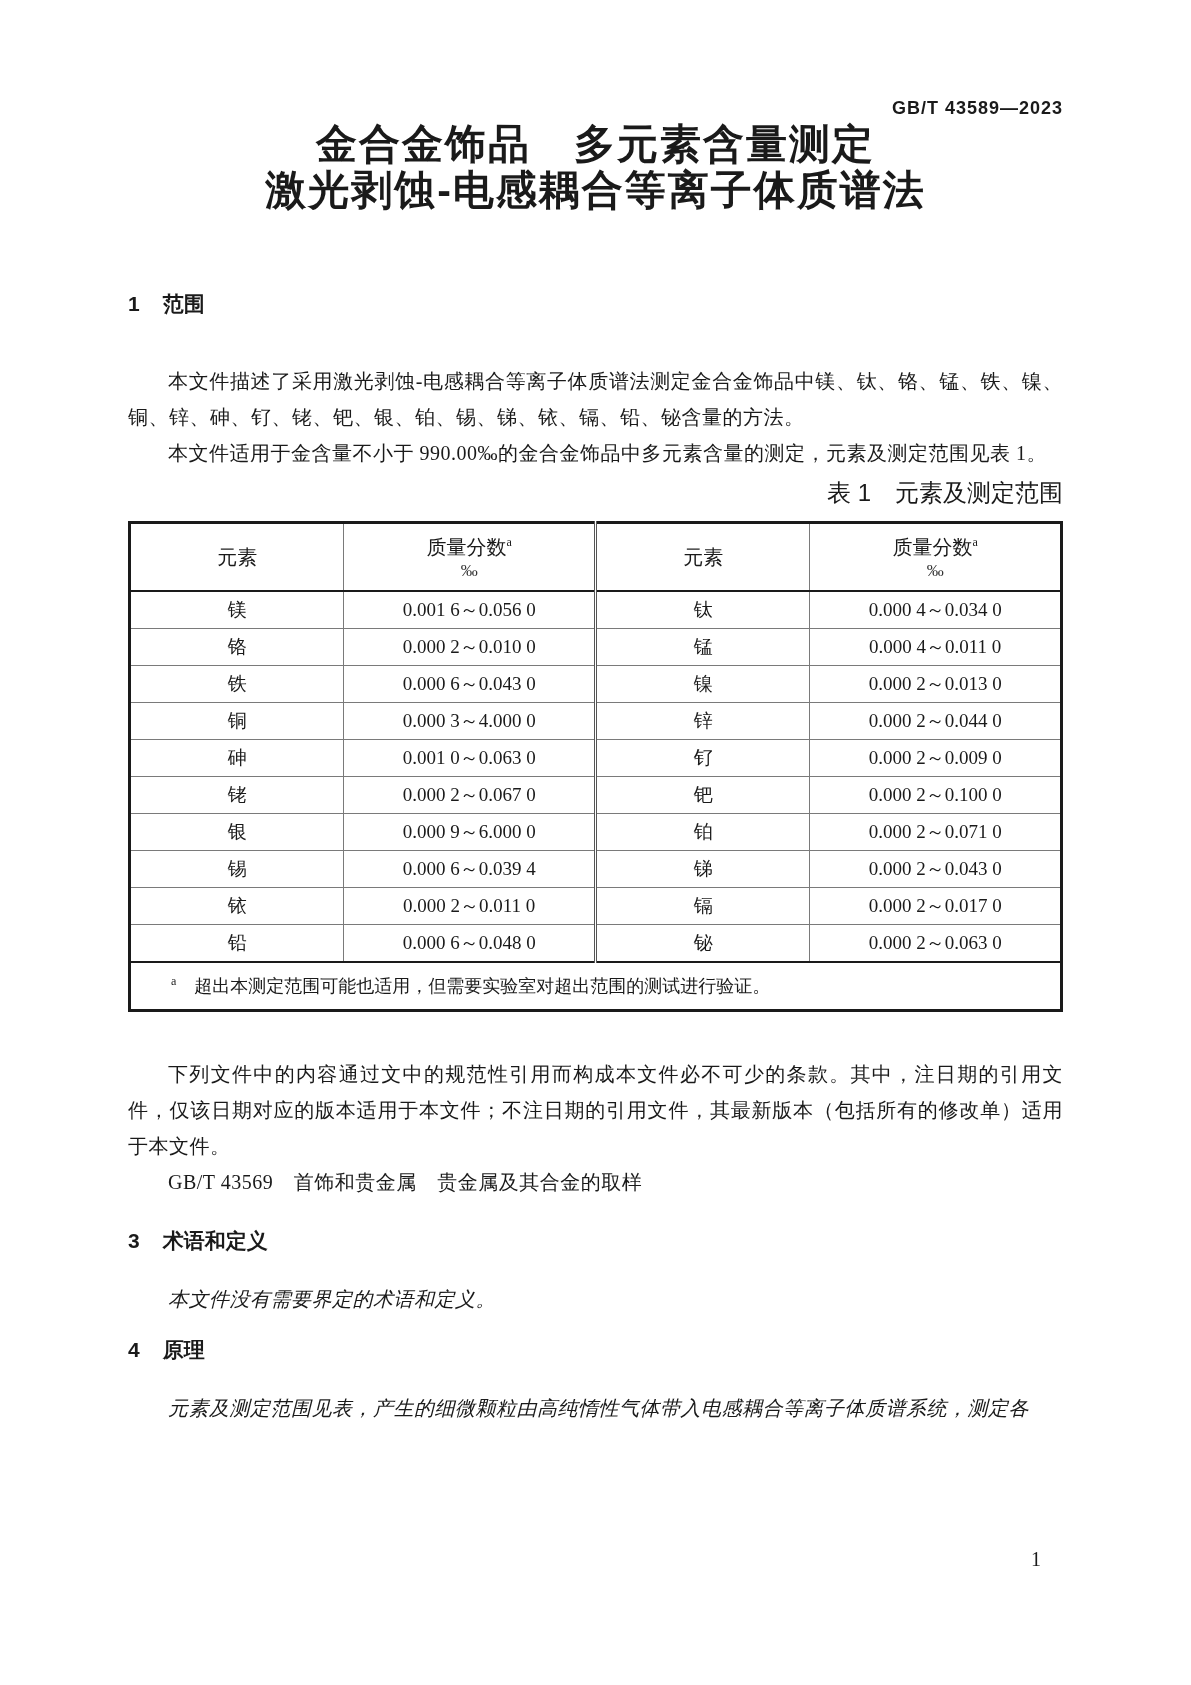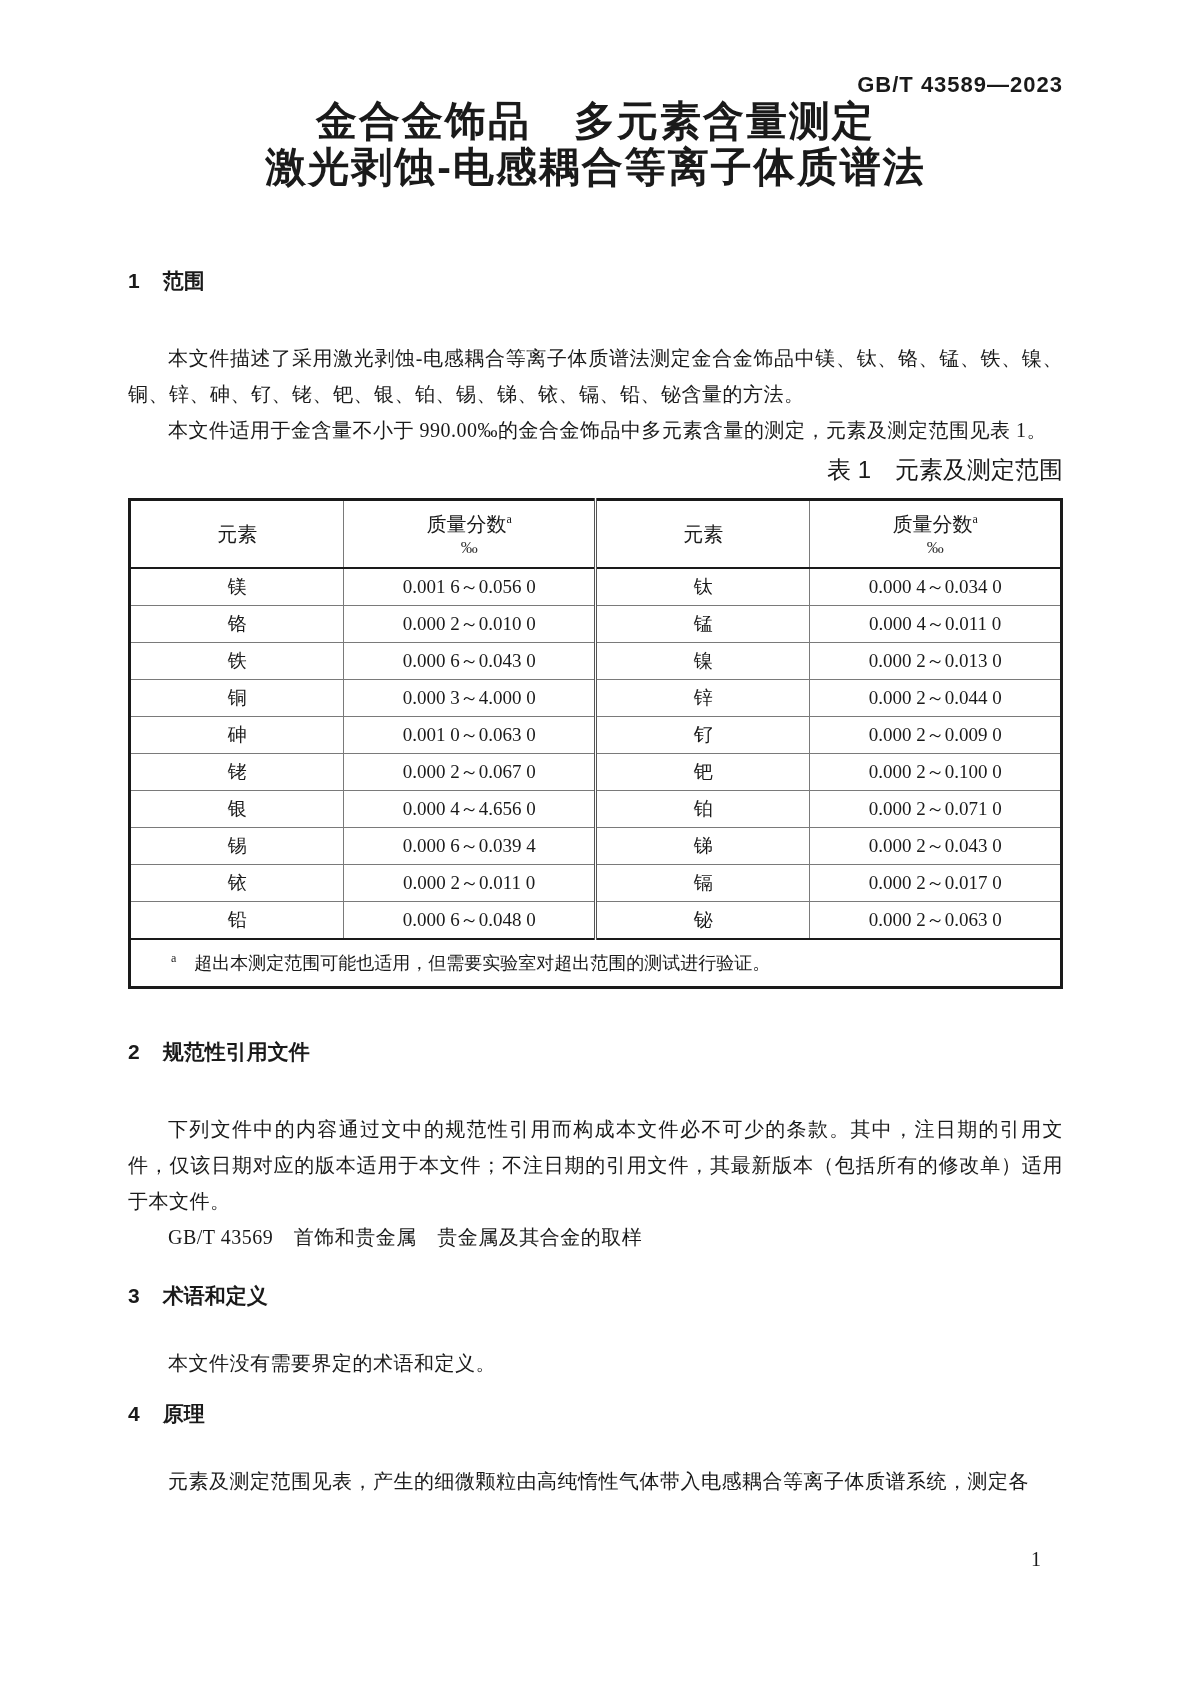--- a/index.html
+++ b/index.html
@@ -8,25 +8,25 @@
     width: 1191px;
     height: 1685px;
     background: #ffffff;
     color: #1a1a1a;
     font-family: "Liberation Serif", "DejaVu Serif", serif;
     overflow: hidden;
     box-sizing: border-box;
     padding: 0 128px;
   }
   .doc-code {
-    padding-top: 72px;
+    padding-top: 95px;
     text-align: right;
     font-family: "Liberation Sans", "DejaVu Sans", sans-serif;
     font-weight: bold;
-    font-size: 22px;
+    font-size: 18px;
     letter-spacing: 1px;
     line-height: 26px;
   }
   .title {
     text-align: center;
     font-family: "Liberation Sans", "DejaVu Sans", sans-serif;
     font-weight: bold;
     font-size: 41px;
     line-height: 46px;
     letter-spacing: 2px;
@@ -36,21 +36,21 @@
     font-weight: bold;
     font-size: 21px;
     line-height: 30px;
   }
   .sec-heading .sec-num { margin-right: 1.1em; }
   .sec1 { margin-top: 76px; }
   .sec2 { margin-top: 48px; }
   .sec3 { margin-top: 26px; }
   .sec4 { margin-top: 18px; }
   .para-block { margin-top: 44px; }
-  .para-block-tight { margin-top: 34px; }
+  .para-block-tight { margin-top: 25px; font-style: italic; }
   p.para {
     margin: 0;
     font-size: 20px;
     line-height: 36px;
     text-align: justify;
     text-indent: 2em;
     letter-spacing: 0.5px;
   }
   .caption {
     margin-top: 8px;
@@ -174,21 +174,21 @@
         <td>0.000 2～0.009 0</td>
       </tr>
       <tr>
         <td>铑</td>
         <td>0.000 2～0.067 0</td>
         <td class="mid">钯</td>
         <td>0.000 2～0.100 0</td>
       </tr>
       <tr>
         <td>银</td>
-        <td>0.000 4～4.656 0</td>
+        <td>0.000 9～6.000 0</td>
         <td class="mid">铂</td>
         <td>0.000 2～0.071 0</td>
       </tr>
       <tr>
         <td>锡</td>
         <td>0.000 6～0.039 4</td>
         <td class="mid">锑</td>
         <td>0.000 2～0.043 0</td>
       </tr>
       <tr>
@@ -204,23 +204,20 @@
         <td>0.000 2～0.063 0</td>
       </tr>
       <tr class="footnote">
         <td colspan="4">
           <sup>a</sup>　<span>超出本测定范围可能也适用，但需要实验室对超出范围的测试进行验证。</span>
         </td>
       </tr>
     </tbody>
   </table>
 
-  <div class="sec-heading sec2">
-    <span class="sec-num">2</span><span>规范性引用文件</span>
-  </div>
   <div class="para-block">
     <p class="para">下列文件中的内容通过文中的规范性引用而构成本文件必不可少的条款。其中，注日期的引用文件，仅该日期对应的版本适用于本文件；不注日期的引用文件，其最新版本（包括所有的修改单）适用于本文件。</p>
     <p class="para">GB/T 43569　首饰和贵金属　贵金属及其合金的取样</p>
   </div>
 
   <div class="sec-heading sec3">
     <span class="sec-num">3</span><span>术语和定义</span>
   </div>
   <div class="para-block-tight">
     <p class="para">本文件没有需要界定的术语和定义。</p>

